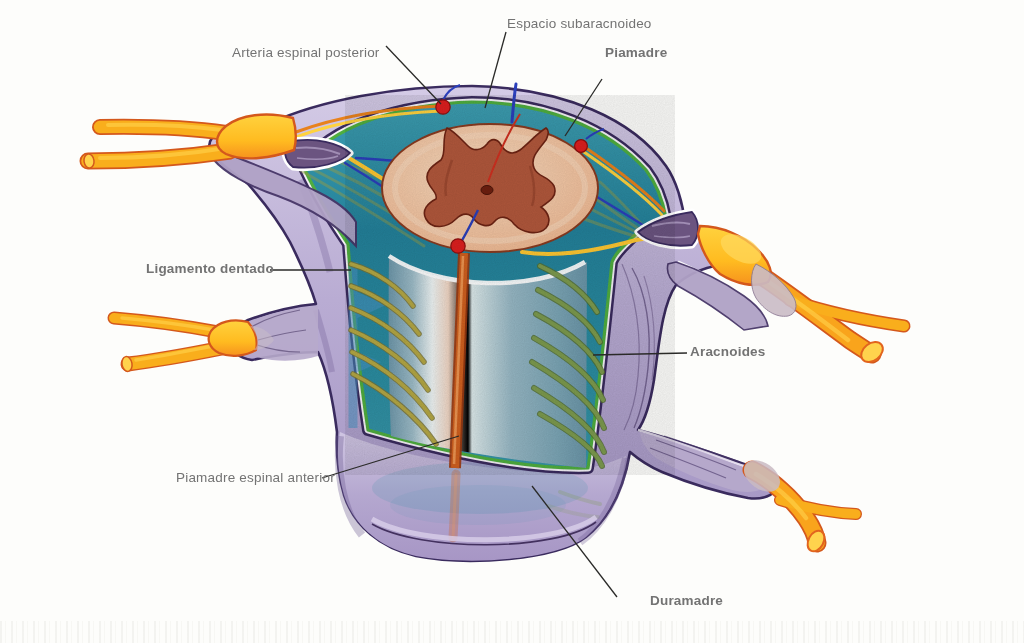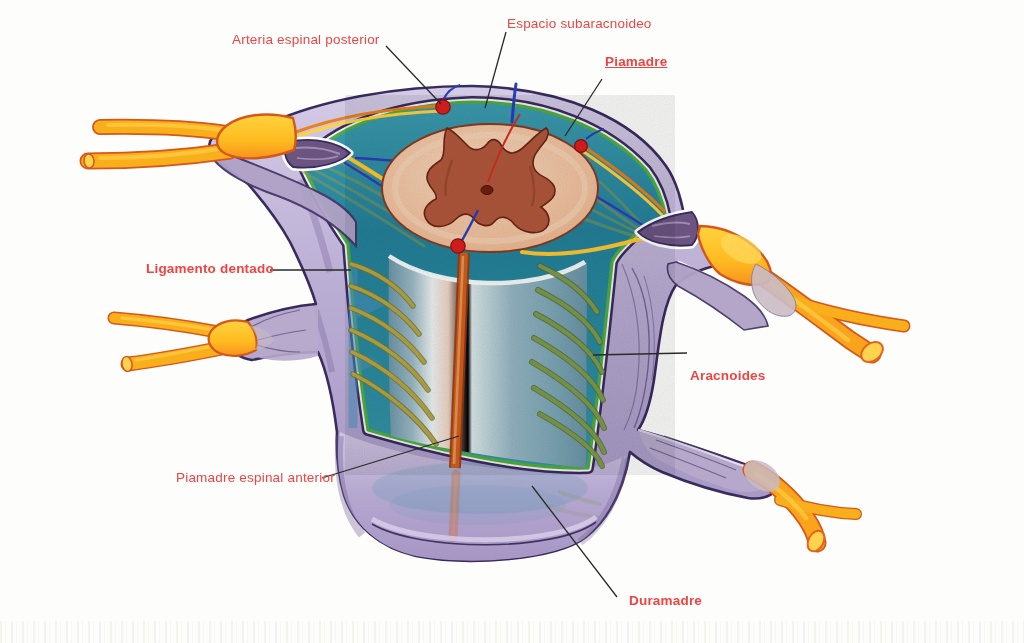--- a/index.html
+++ b/index.html
@@ -3,21 +3,21 @@
 <meta charset="utf-8">
 <style>
   html,body{margin:0;padding:0;background:#ffffff;}
   .stage{
     position:relative;width:1024px;height:643px;overflow:hidden;
     background:#fdfdfb;
     font-family:"Liberation Sans","DejaVu Sans",sans-serif;
   }
   .art{position:absolute;left:0;top:0;width:1024px;height:643px;}
   .lbl{
-    position:absolute;font-size:13.5px;line-height:14px;color:#ef4444;
+    position:absolute;font-size:13.5px;line-height:14px;color:#737373;
     letter-spacing:.2px;white-space:nowrap;text-align:right;
   }
   .lbl.bold{font-weight:bold;}
   .noise{
     position:absolute;left:0;bottom:0;width:100%;height:22px;opacity:.10;
     background:repeating-linear-gradient(90deg,#9a9a8e 0 2px,#fdfdfb 2px 5px,#c2c2b4 5px 6px,#fdfdfb 6px 11px);
   }
 </style>
 </head>
 <body>
@@ -353,22 +353,22 @@
       <path d="M386,46 L441,104"></path>
       <path d="M506,32 L485,108"></path>
       <path d="M602,79 L565,136"></path>
       <path d="M270,270 L351,270"></path>
       <path d="M687,353 L593,355"></path>
       <path d="M322,478 L459,436"></path>
       <path d="M617,597 L532,486"></path>
     </g>
   </svg>
 
-  <div class="lbl" style="left:232px;top:33px;">Arteria espinal posterior</div>
+  <div class="lbl" style="left:232px;top:46px;">Arteria espinal posterior</div>
   <div class="lbl" style="left:507px;top:17px;">Espacio subaracnoideo</div>
-  <div class="lbl bold" style="left:605px;top:55px;text-decoration:underline;">Piamadre</div>
+  <div class="lbl bold" style="left:605px;top:46px;">Piamadre</div>
   <div class="lbl" style="left:146px;top:262px;font-weight:bold;">Ligamento dentado</div>
-  <div class="lbl bold" style="left:690px;top:345px;margin-top:24px;">Aracnoides</div>
+  <div class="lbl bold" style="left:690px;top:345px;">Aracnoides</div>
   <div class="lbl" style="left:176px;top:471px;">Piamadre espinal anterior</div>
-  <div class="lbl bold" style="left:621px;top:594px;padding-left:8px;">Duramadre</div>
+  <div class="lbl bold" style="left:642px;top:594px;padding-left:8px;">Duramadre</div>
 
   <div class="noise"></div>
 </div>
 
 </body></html>

